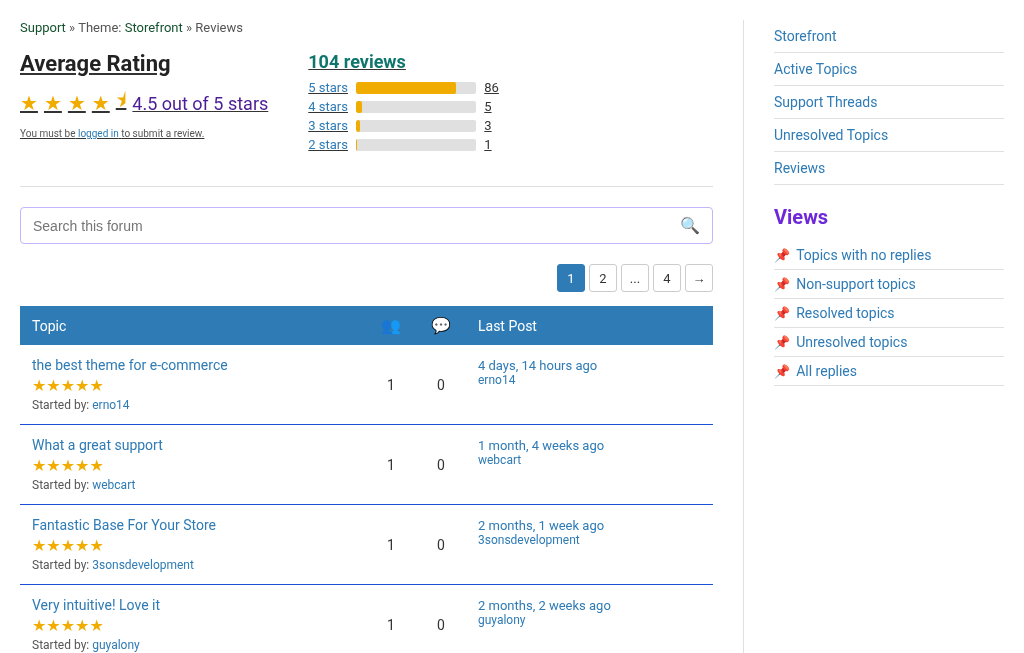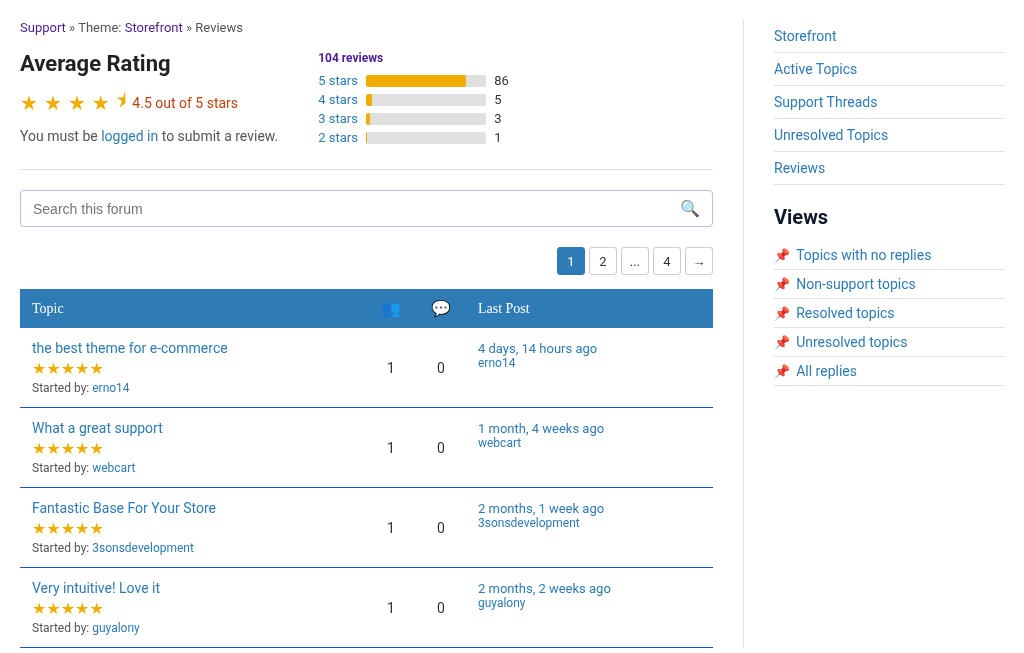--- a/index.html
+++ b/index.html
@@ -26,57 +26,58 @@
       padding-left: 30px;
     }
 
     
     .breadcrumb {
       font-size: 13px;
       color: #555;
       margin-bottom: 16px;
     }
     .breadcrumb a {
-      color: #4c1d95;
+      color: #14532d;
       text-decoration: none;
     }
 
     
     .rating-section {
       display: flex;
       align-items: flex-start;
       gap: 40px;
-      margin-bottom: 20px;
+      margin-bottom: 30px;
+      text-decoration: underline;
     }
     .rating-left h1 {
       font-size: 22px;
       font-weight: bold;
       color: #222;
       margin-bottom: 10px;
     }
     .stars-row {
       display: flex;
       align-items: center;
       gap: 6px;
       margin-bottom: 8px;
     }
     .star { color: #f0ad00; font-size: 20px; }
     .star-half { color: #f0ad00; font-size: 20px; }
-    .rating-text { font-size: 14px; color: #c2410c; }
-    .login-text { font-size: 14px; color: #555; margin-top: 8px; }
+    .rating-text { font-size: 18px; color: #4c1d95; }
+    .login-text { font-size: 10px; color: #555; margin-top: 8px; }
     .login-text a { color: #2e7bb5; text-decoration: none; }
 
     
     .rating-bars {
       min-width: 200px;
     }
     .reviews-count {
-      font-size: 12px;
+      font-size: 18px;
       font-weight: bold;
-      color: #4c1d95;
+      color: #0f766e;
       margin-bottom: 8px;
     }
     .bar-row {
       display: flex;
       align-items: center;
       gap: 8px;
       margin-bottom: 4px;
       font-size: 13px;
       color: #2e7bb5;
     }
@@ -157,21 +158,20 @@
     }
 
     
     .topics-table {
       width: 100%;
       border-collapse: collapse;
     }
     .topics-table thead tr {
       background: #2e7bb5;
       color: #fff;
-      font-family: Liberation Serif, serif;
     }
     .topics-table thead th {
       padding: 10px 12px;
       text-align: left;
       font-size: 14px;
       font-weight: normal;
     }
     .topics-table thead th.center { text-align: center; }
     .topics-table tbody tr {
       border-bottom: 1px solid #1d4ed8;
@@ -202,21 +202,21 @@
       display: block;
       color: #2e7bb5;
       text-decoration: none;
       font-size: 14px;
       padding: 8px 0;
       border-bottom: 1px solid #e0e0e0;
     }
     .sidebar-section-title {
       font-size: 20px;
       font-weight: bold;
-      color: #0f172a;
+      color: #6d28d9;
       margin: 20px 0 12px 0;
     }
     .sidebar-view-item {
       display: flex;
       align-items: center;
       gap: 6px;
       padding: 6px 0;
       border-bottom: 1px solid #e0e0e0;
       color: #2e7bb5;
       text-decoration: none;

